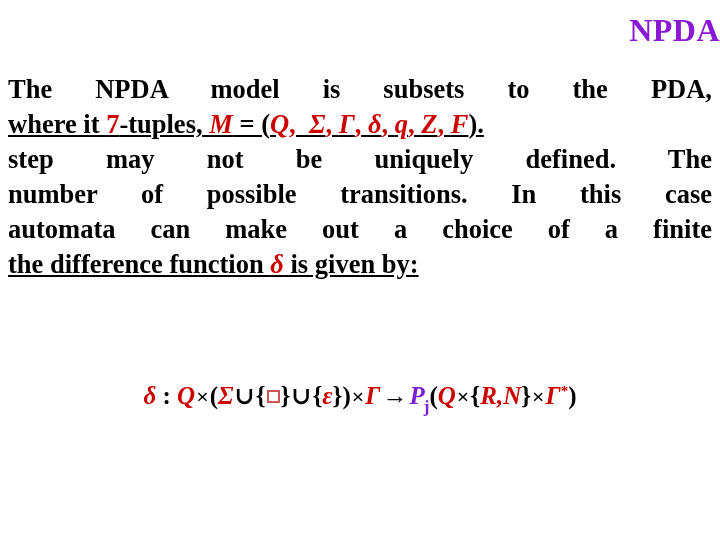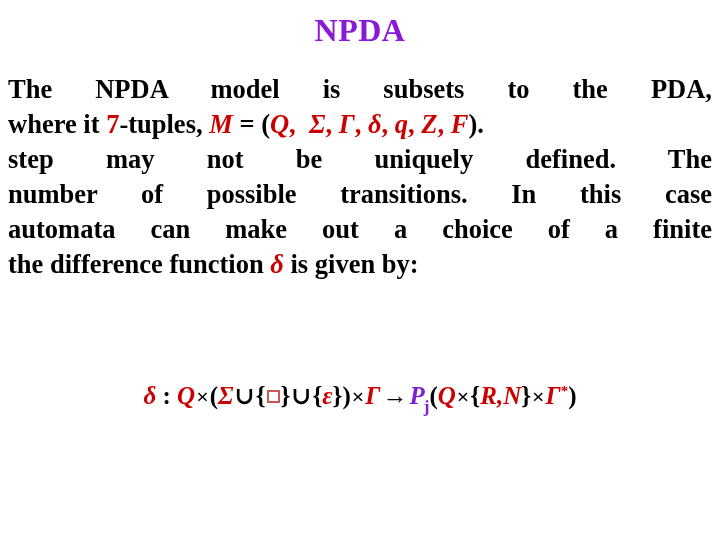--- a/index.html
+++ b/index.html
@@ -21,21 +21,21 @@
     height: 540px;
     background: #ffffff;
   }
 
   
   .title {
     position: absolute;
     top: 14px;
     left: 0;
     width: 720px;
-    text-align: center;
+    text-align: right;
     font-size: 32px;
     font-weight: bold;
     line-height: 1.05;
     color: #8A19D6;
     letter-spacing: 0.5px;
   }
 
   
   .body-block {
     position: absolute;
@@ -58,20 +58,21 @@
     display: block;
     text-align: justify;
     text-align-last: justify;
     white-space: nowrap;
   }
   .nojust-line {
     display: block;
     text-align: right;
     text-align-last: left;
     white-space: nowrap;
+    text-decoration: underline;
   }
 
   .red      { color: #CC0000; }
   .red-i    { color: #CC0000; font-style: italic; }
   .blk      { color: #000000; }
   .purple-i { color: #7B1FD4; font-style: italic; }
   .pink     { color: #EE6FBD; }
 
   
   .formula {

